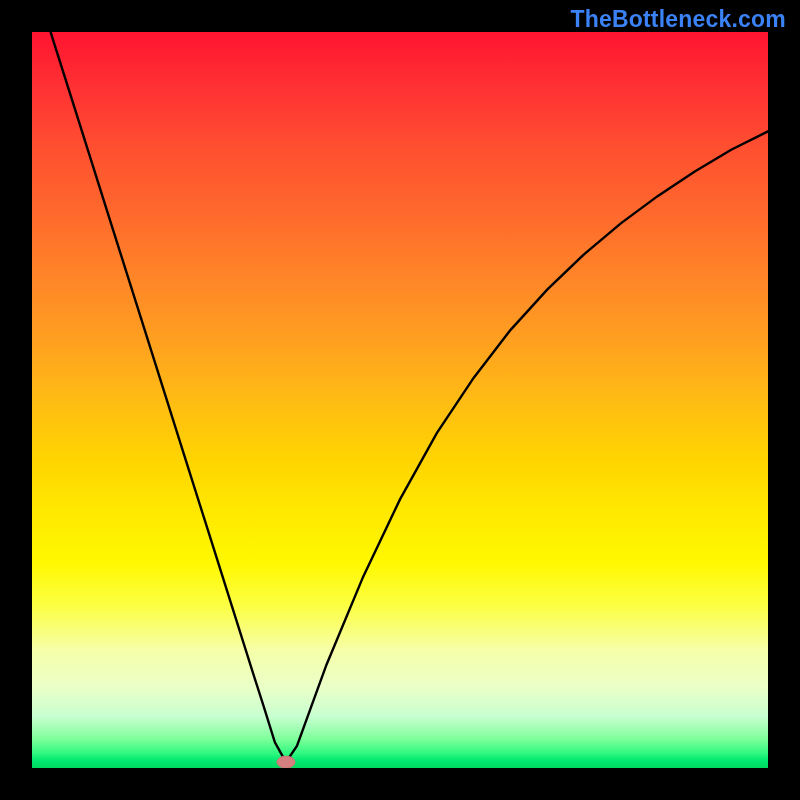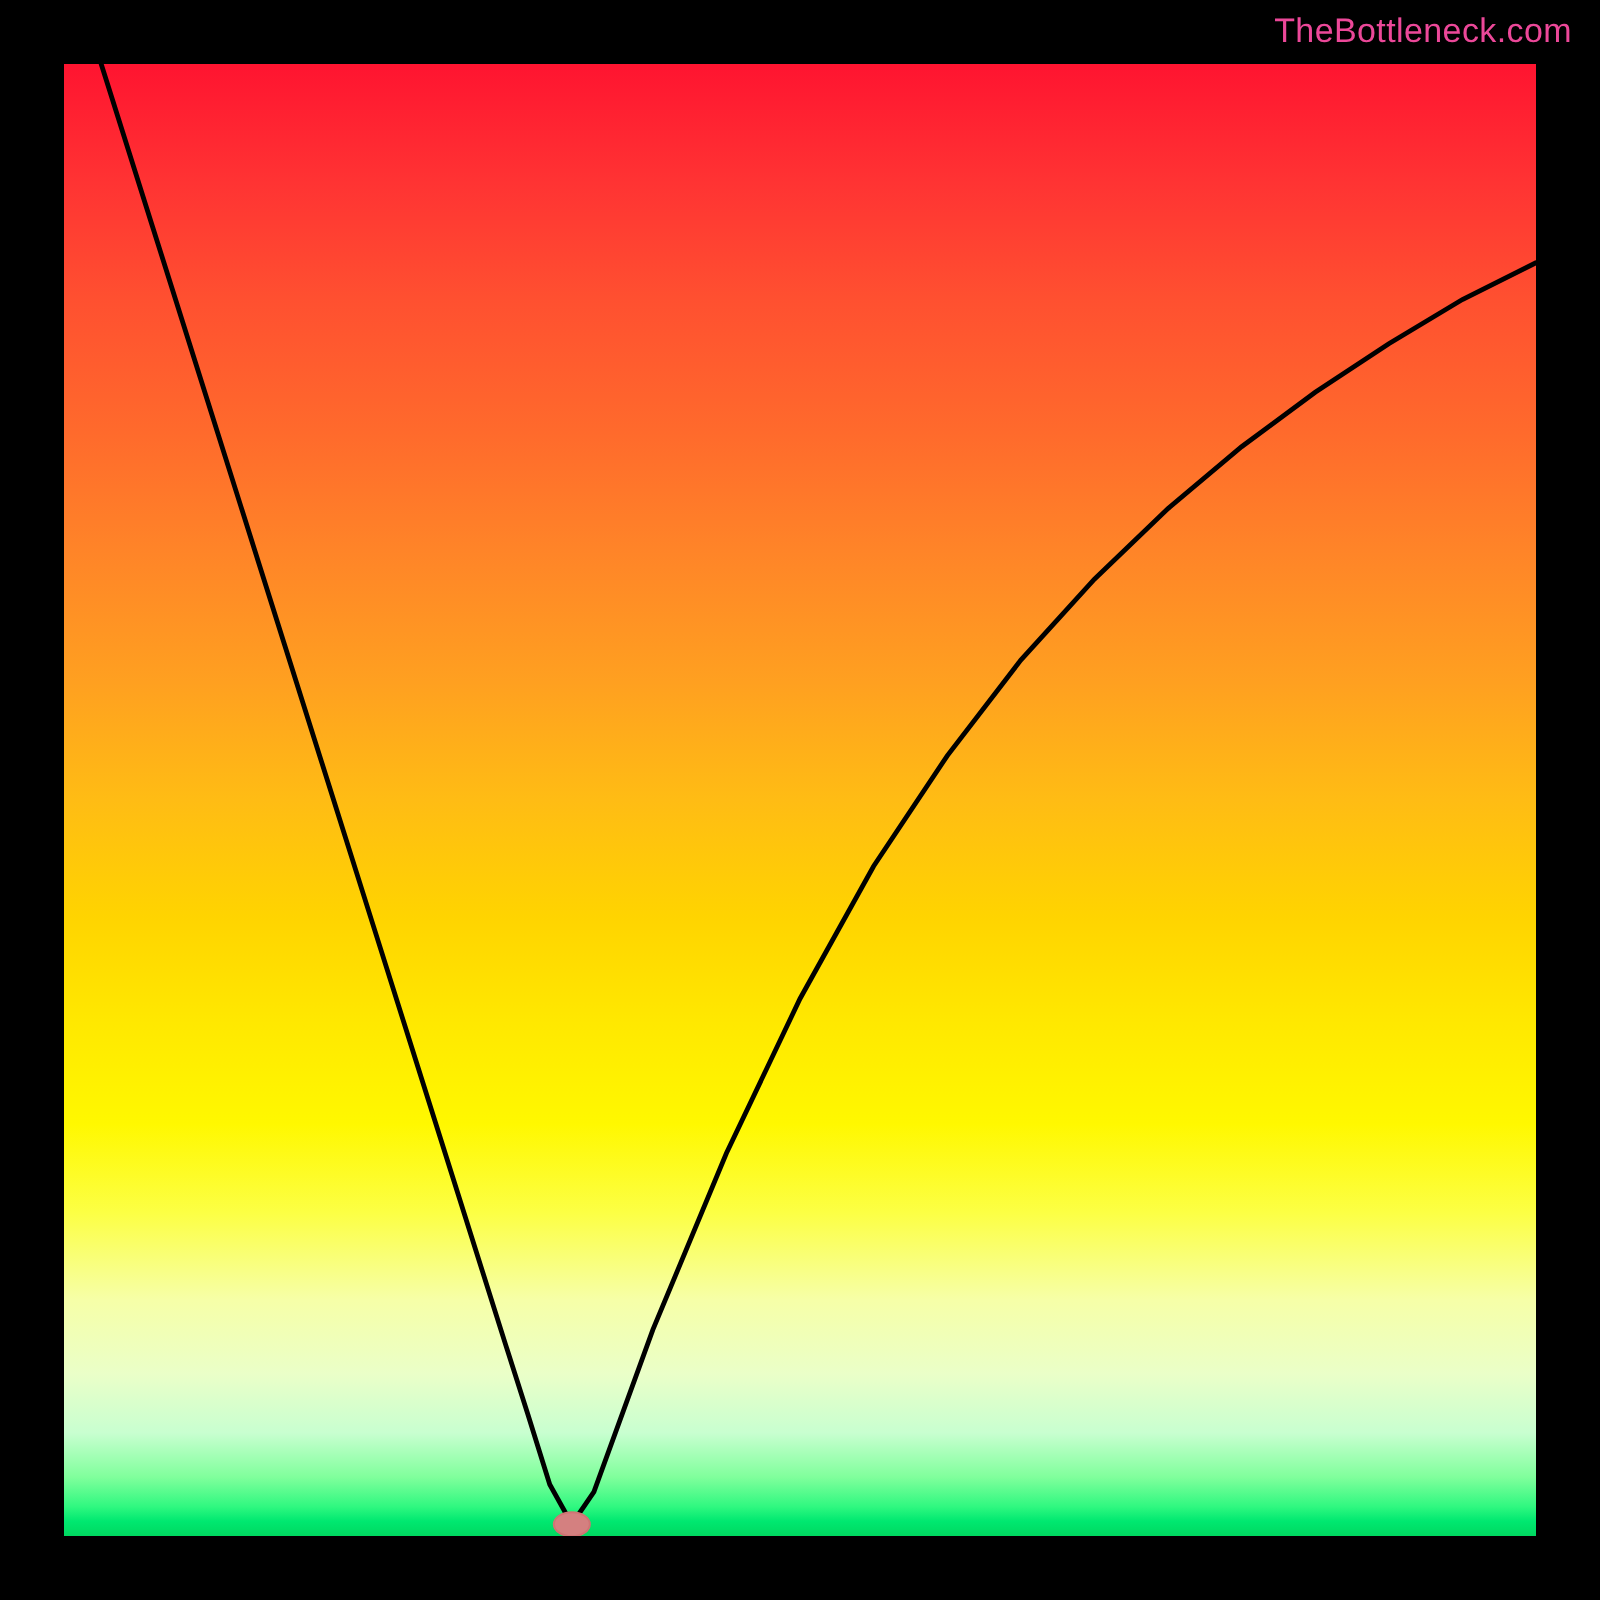--- a/index.html
+++ b/index.html
@@ -8,23 +8,23 @@
     height: 800px;
     background: #000;
     position: relative;
     overflow: hidden;
     font-family: Arial, Helvetica, sans-serif;
   }
   .watermark {
     position: absolute;
     top: 6px;
     right: 14px;
-    color: #ec4899;
-    font-size: 17px;
-    font-weight: 400;
+    color: #3b82f6;
+    font-size: 23px;
+    font-weight: 700;
     letter-spacing: 0.2px;
     z-index: 10;
   }
   .plot-area {
     position: absolute;
     top: 32px;
     left: 32px;
     width: 736px;
     height: 736px;
     overflow: visible;

